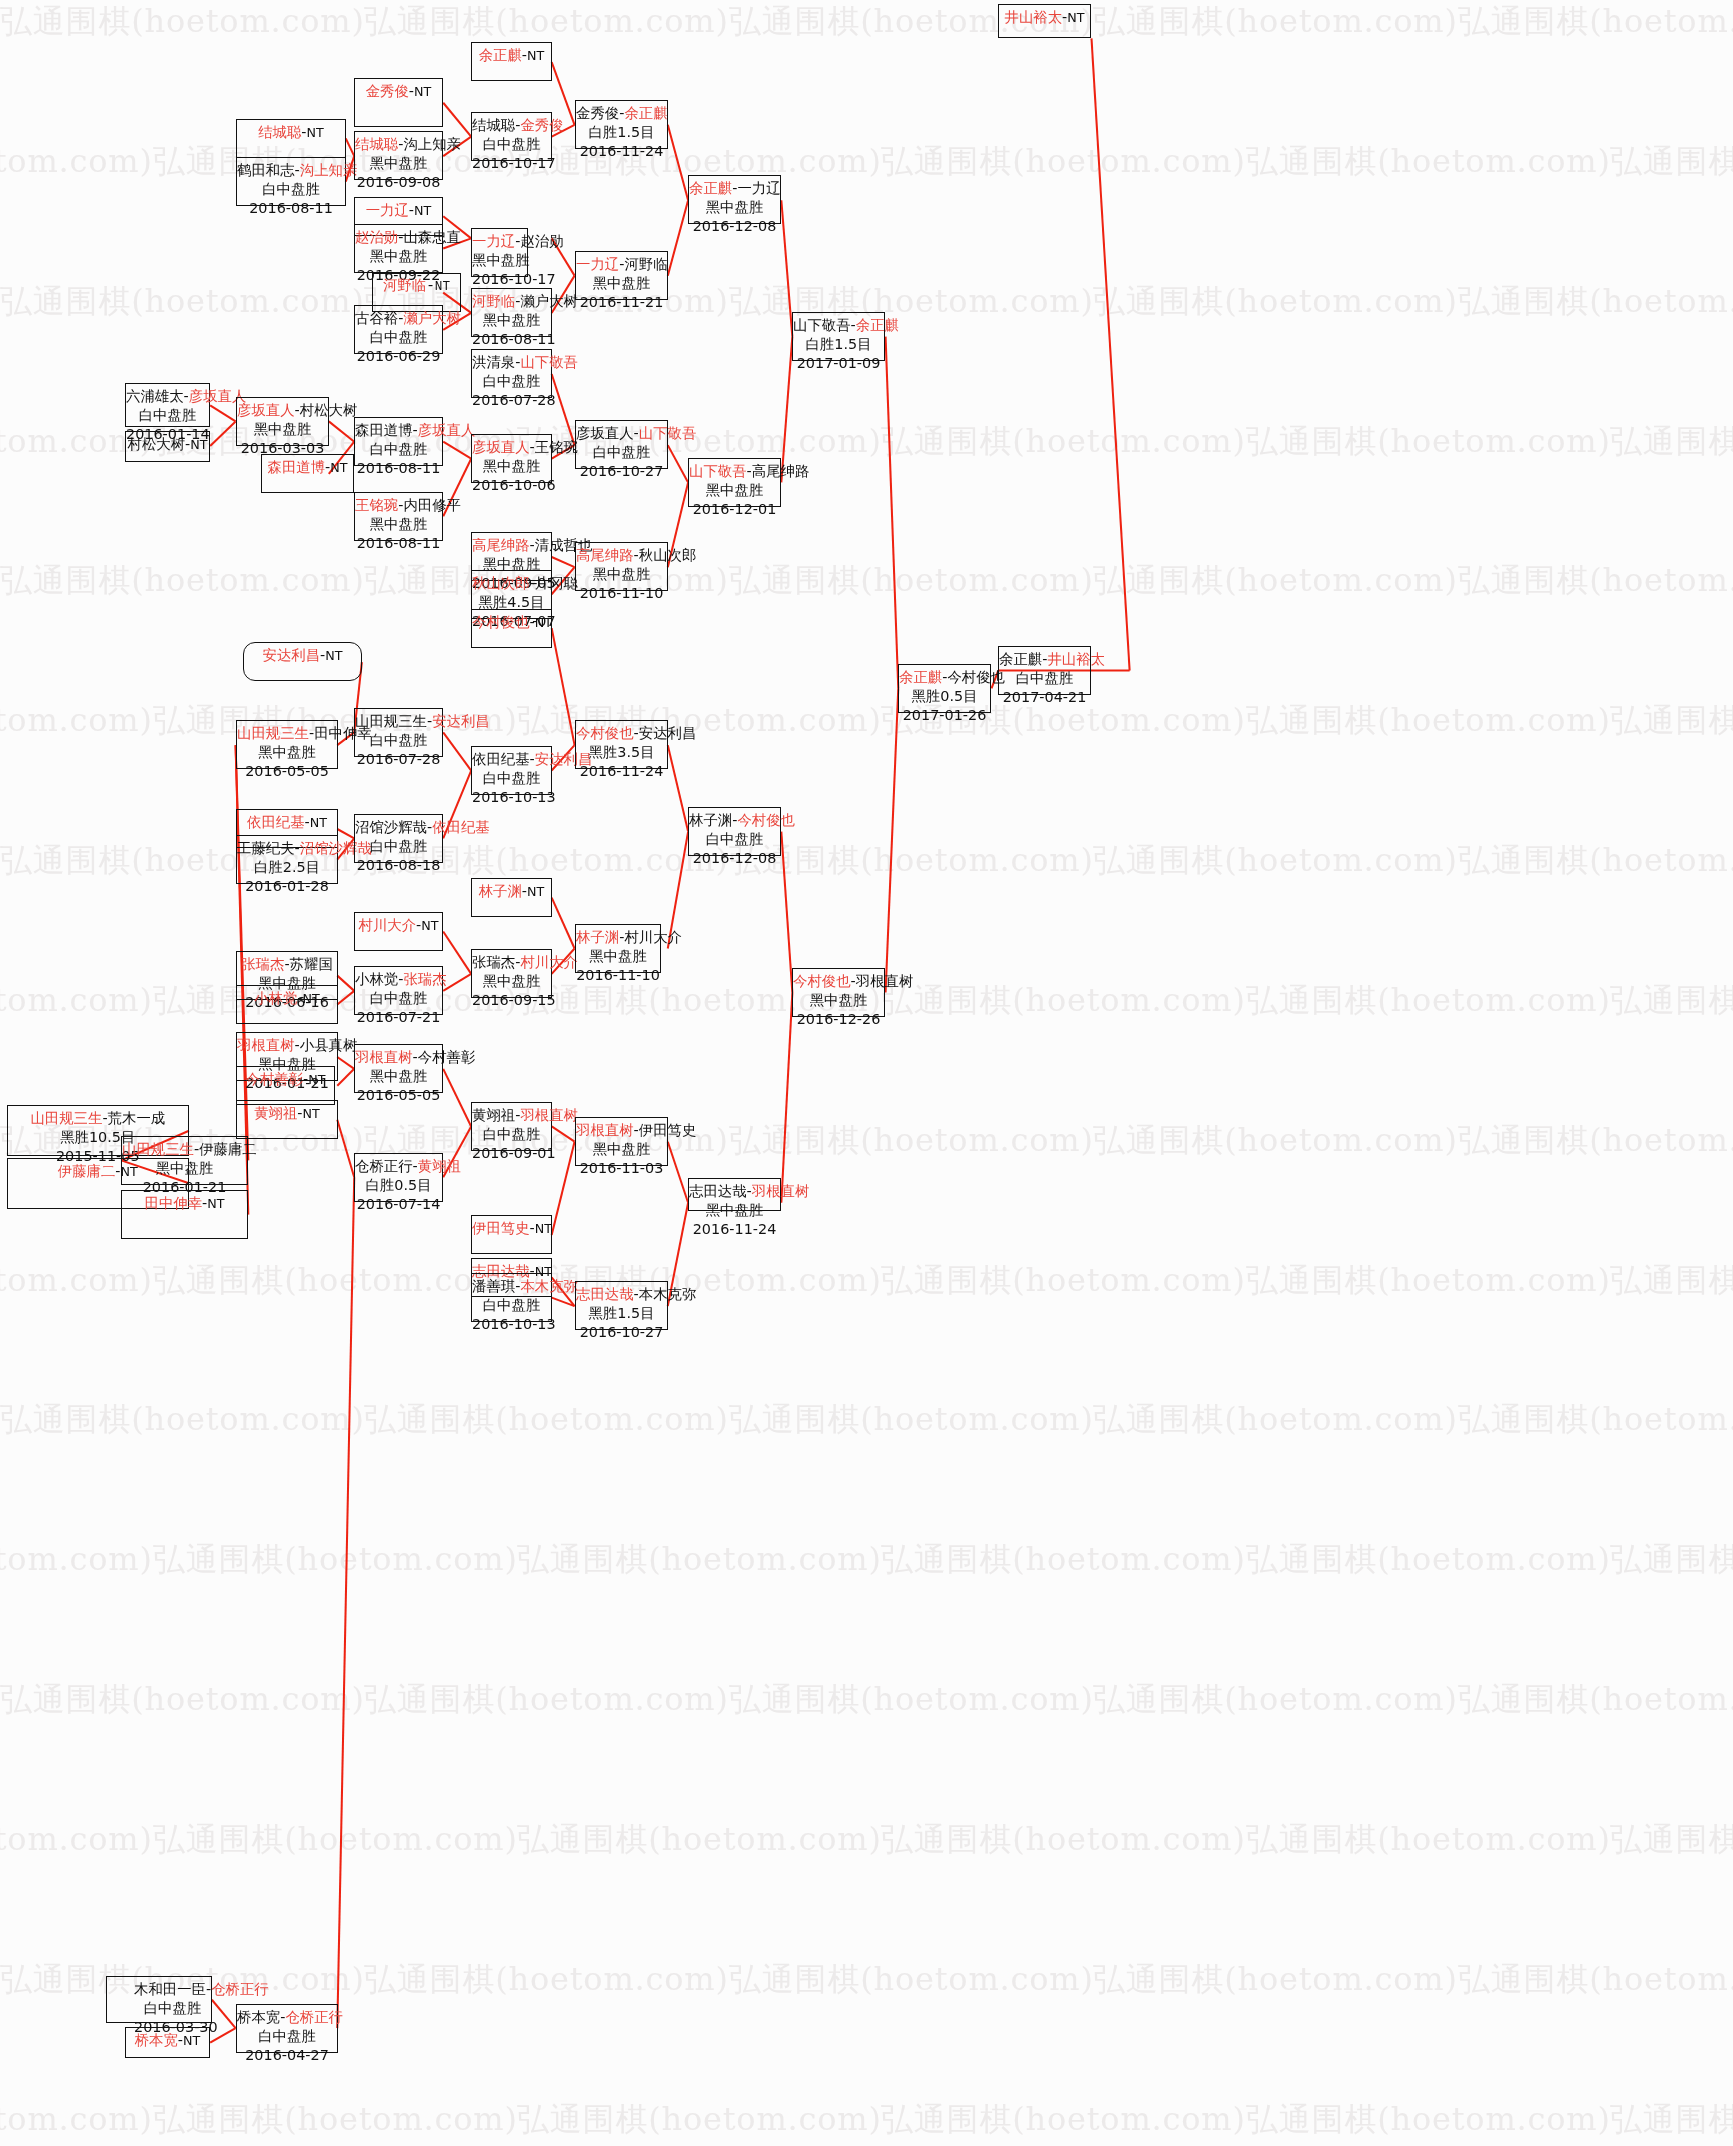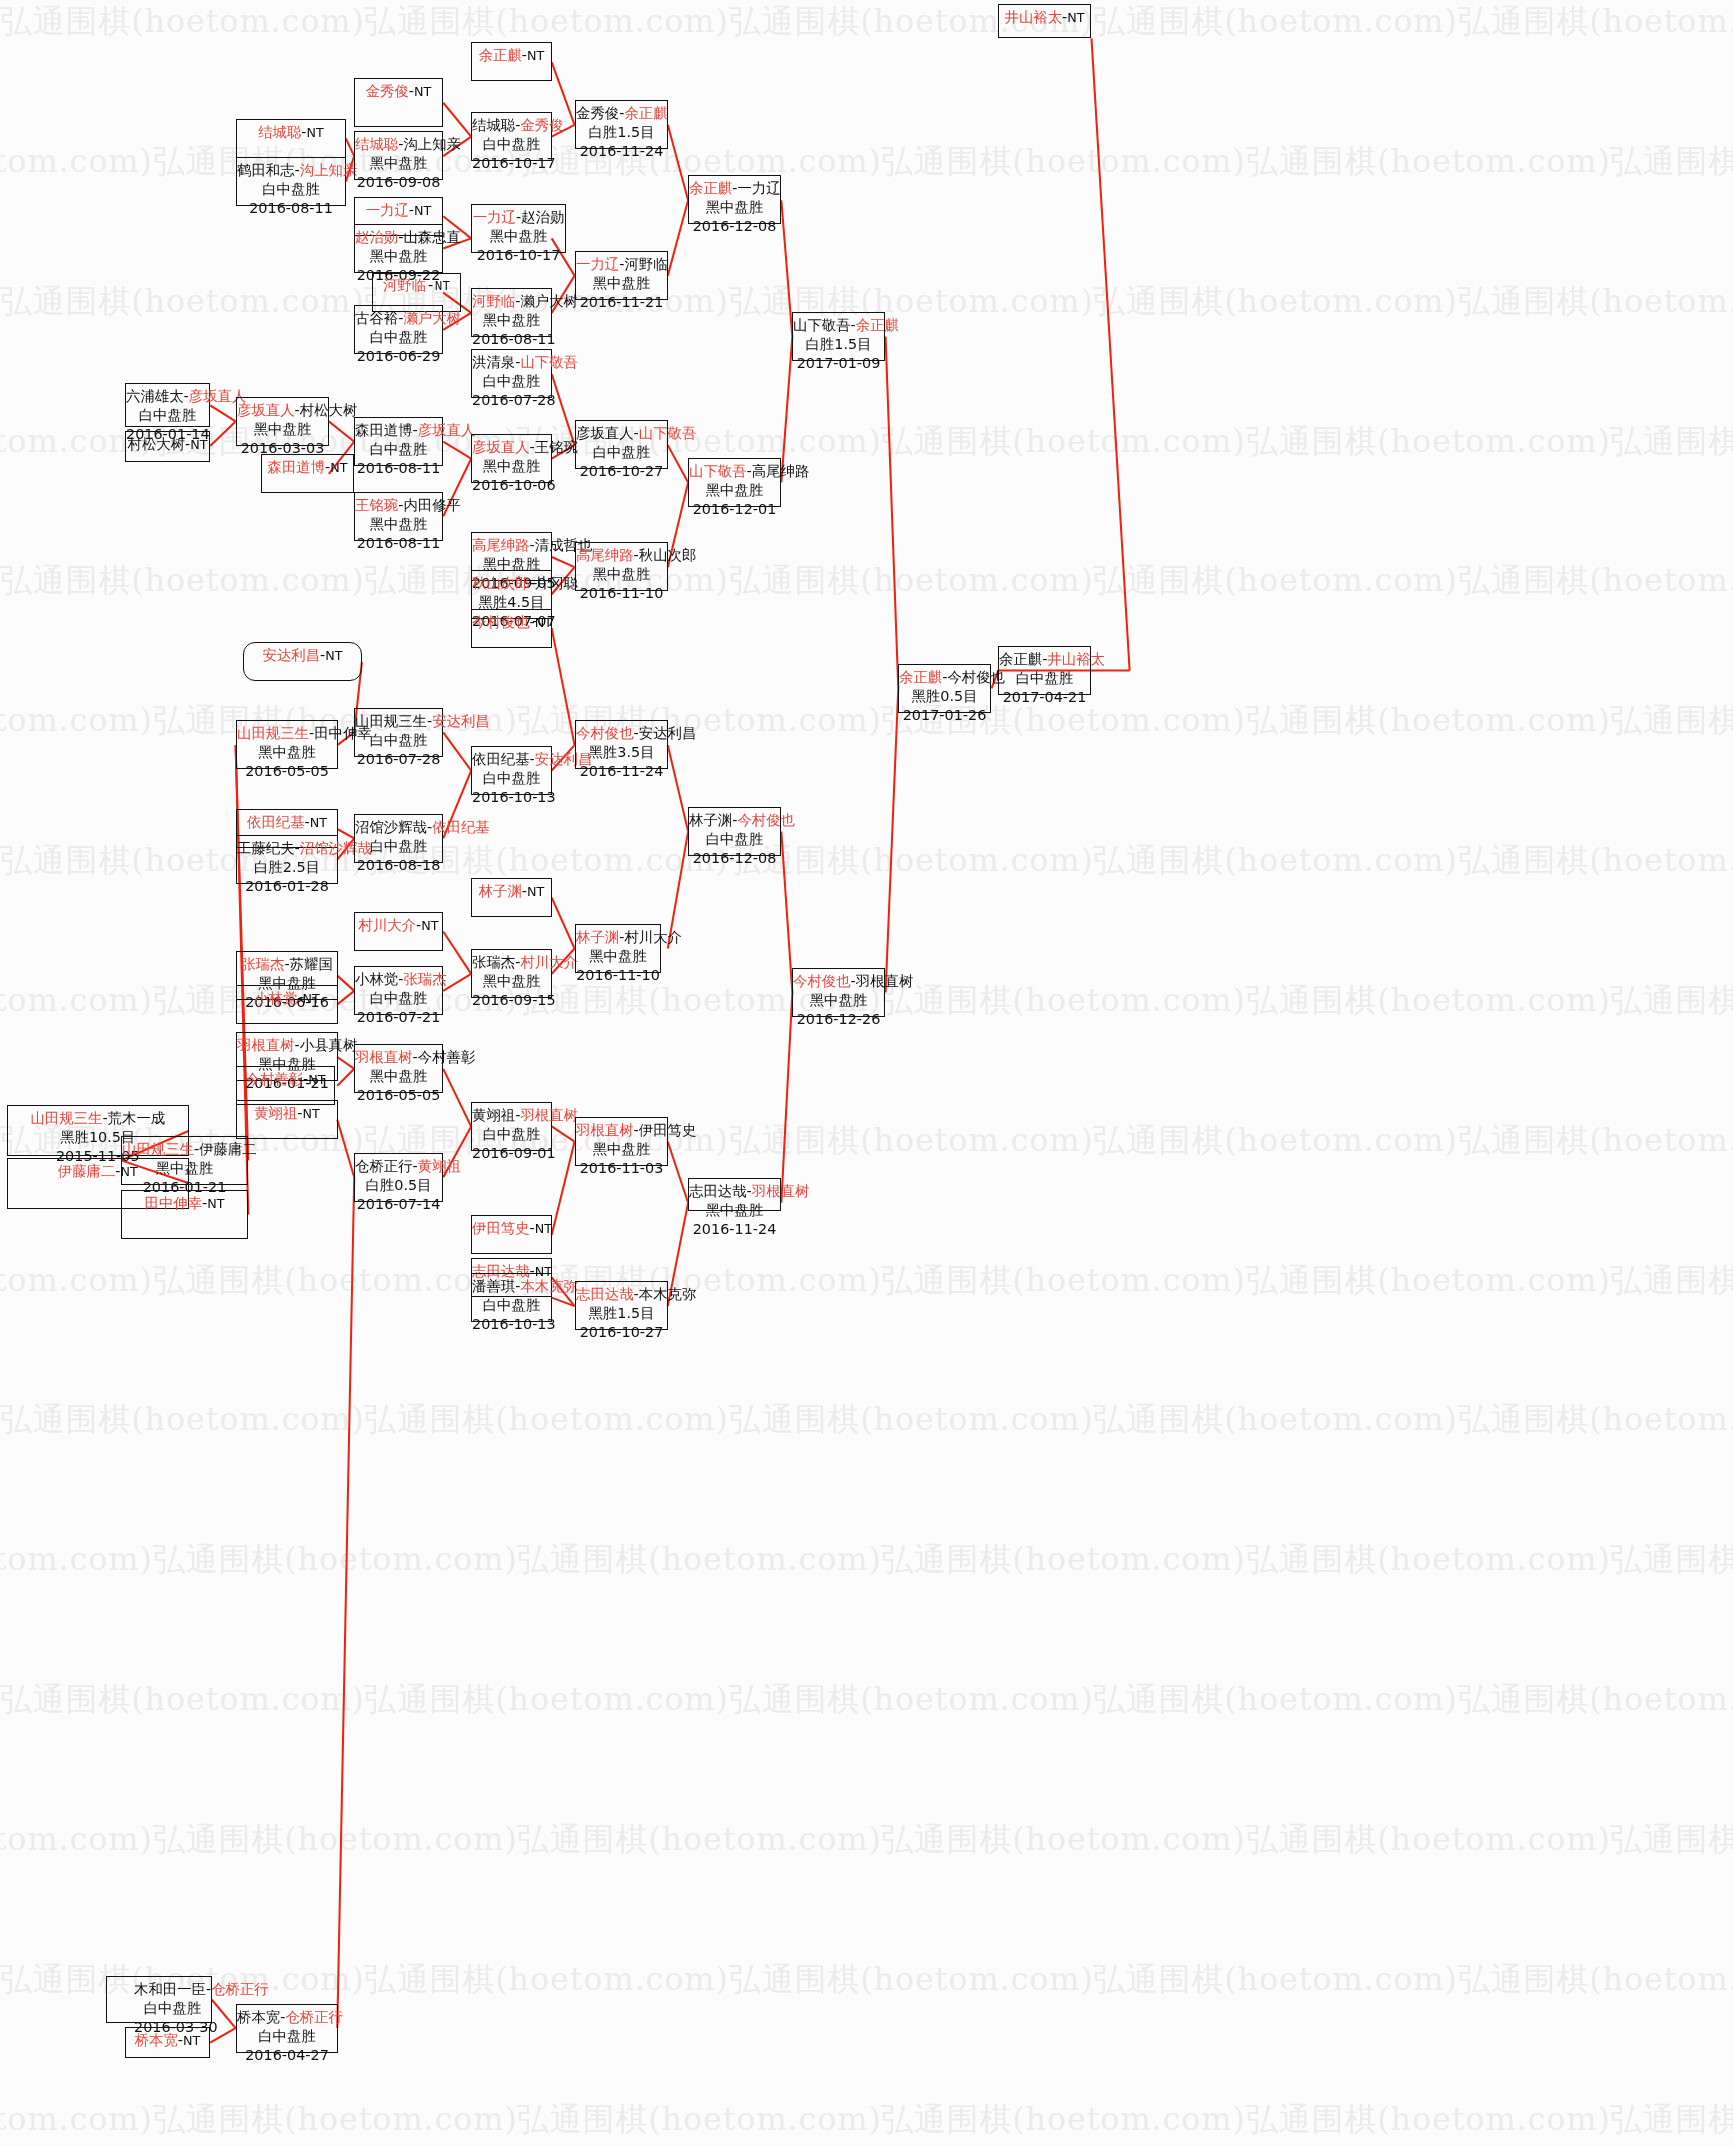--- a/index.html
+++ b/index.html
@@ -366,21 +366,21 @@
       <span class="ln dt">2016-07-14</span>
     </div>
     <div class="node" style="left: 471px; top: 42px; width: 81px; height: 39px;">
       <span class="ln"><span class="red">余正麒</span><span class="blk">-</span><span class="blk" style="font-size: 12.7px;">NT</span></span>
     </div>
     <div class="node" style="left: 471px; top: 112px; width: 81px; height: 49px;">
       <span class="ln"><span class="blk">结城聪</span><span class="blk">-</span><span class="red">金秀俊</span></span>
       <span class="ln">白中盘胜</span>
       <span class="ln dt">2016-10-17</span>
     </div>
-    <div class="node" style="left: 471px; top: 204px; width: 95px; height: 49px;">
+    <div class="node" style="left: 471px; top: 228px; width: 57px; height: 49px;">
       <span class="ln"><span class="red">一力辽</span><span class="blk">-</span><span class="blk">赵治勋</span></span>
       <span class="ln">黑中盘胜</span>
       <span class="ln dt">2016-10-17</span>
     </div>
     <div class="node" style="left: 471px; top: 288px; width: 81px; height: 49px;">
       <span class="ln"><span class="red">河野临</span><span class="blk">-</span><span class="blk">濑户大树</span></span>
       <span class="ln">黑中盘胜</span>
       <span class="ln dt">2016-08-11</span>
     </div>
     <div class="node" style="left: 471px; top: 349px; width: 81px; height: 49px;">

